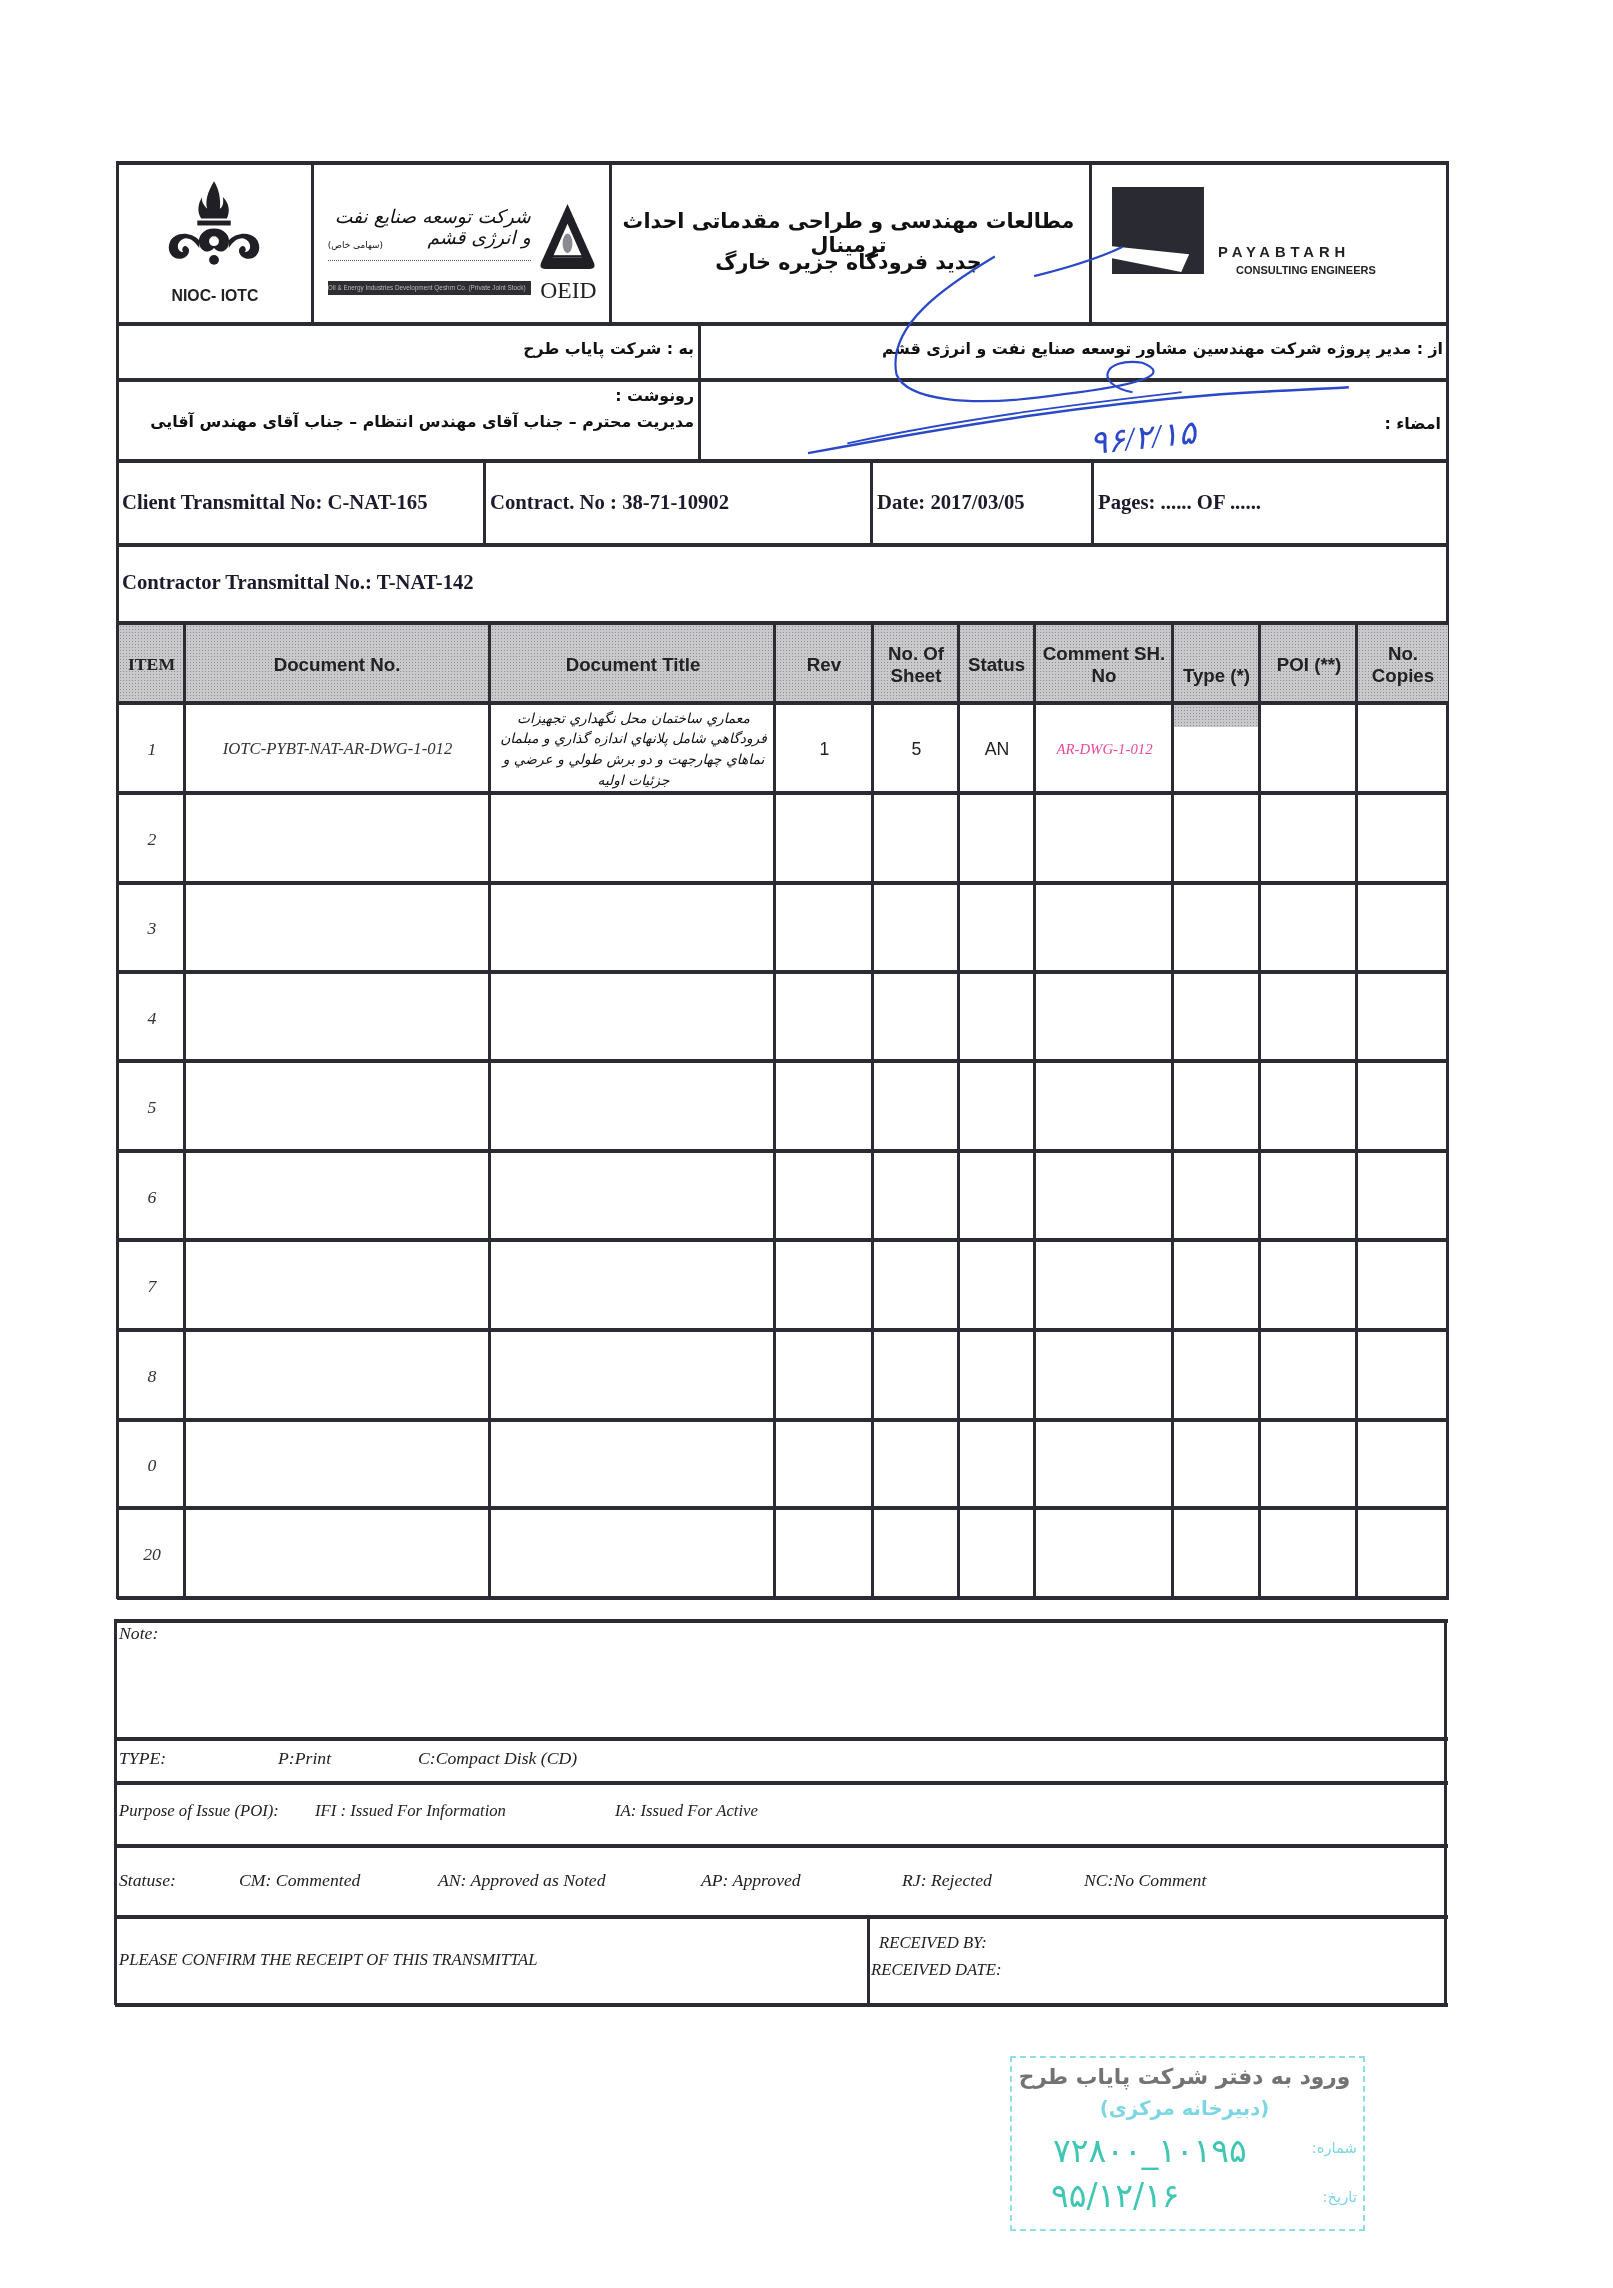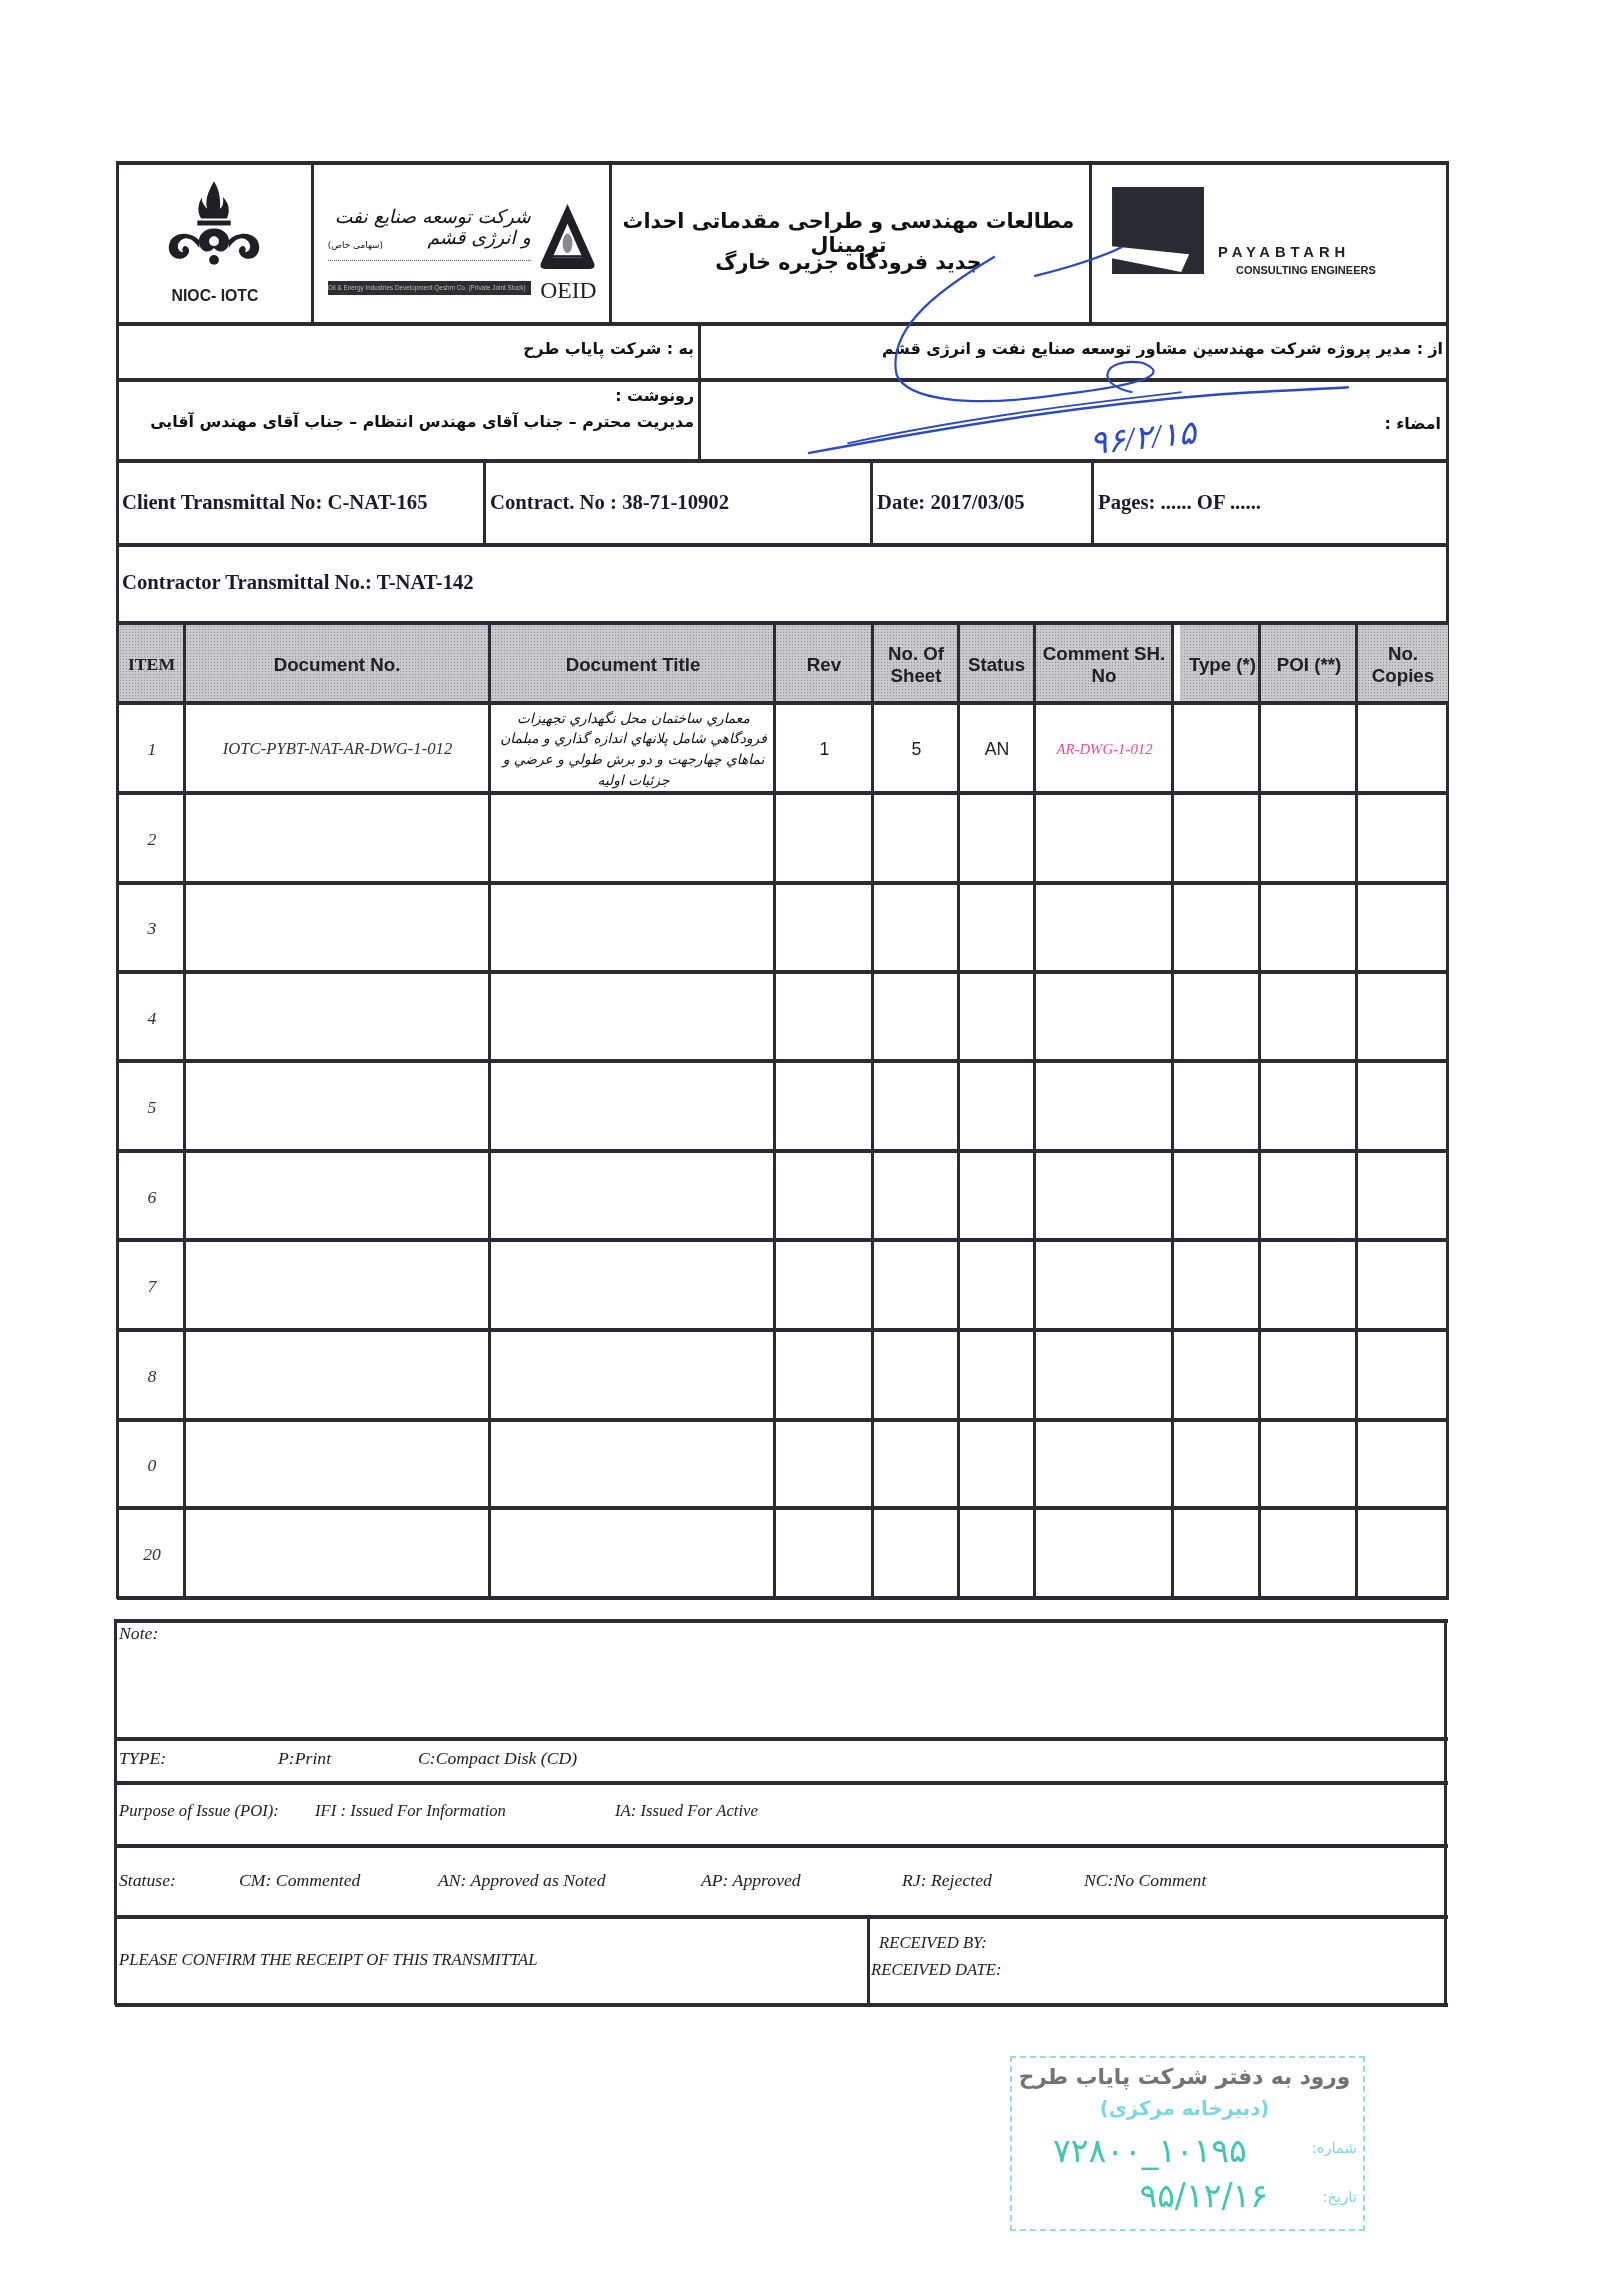--- a/index.html
+++ b/index.html
@@ -106,21 +106,21 @@
   <div class="abs label-b" style="left:122px; top:571px; width:690px;">Contractor Transmittal No.:  T-NAT-142</div>
 
   <div id="doc-table">
       <div class="abs hdr-cell th serif" style="left:119px; top:625px; width:65px; height:79px;font-size:17.7px;">ITEM</div>
       <div class="abs hdr-cell th" style="left:186px; top:625px; width:302px; height:79px;">Document No.</div>
       <div class="abs hdr-cell th" style="left:491px; top:625px; width:284px; height:79px;">Document Title</div>
       <div class="abs hdr-cell th" style="left:776px; top:625px; width:96px; height:79px;">Rev</div>
       <div class="abs hdr-cell th" style="left:874px; top:625px; width:84px; height:79px;">No. Of Sheet</div>
       <div class="abs hdr-cell th" style="left:959px; top:625px; width:75px; height:79px;">Status</div>
       <div class="abs hdr-cell th" style="left:1036px; top:625px; width:136px; height:79px;">Comment SH. No</div>
-      <div class="abs hdr-cell th" style="left:1174px; top:625px; width:85px; height:79px;margin-left:6px;">Type (*)</div>
+      <div class="abs hdr-cell th" style="left:1174px; top:625px; width:85px; height:102px;">Type (*)</div>
       <div class="abs hdr-cell th" style="left:1261px; top:625px; width:96px; height:79px;">POI    (**)</div>
       <div class="abs hdr-cell th" style="left:1358px; top:625px; width:90px; height:79px;">No. Copies</div>
       <div class="abs" style="left:117px; top:703px; width:1331px; height:90px;"></div>
       <div class="abs cellc itemno" style="left:120px; top:706px; width:64px; height:86px; ">1</div>
       <div class="abs cellc" style="left:187px; top:706px; width:301px; height:86px; font-style:italic; font-size:16.7px; color:#333;">IOTC-PYBT-NAT-AR-DWG-1-012</div>
       <div class="abs cellc fa" style="left:492px; top:706px; width:283px; height:86px; font-size:13.8px; font-weight:normal; font-style:italic; line-height:1.5; overflow:hidden; padding:0 7.9px;">معماري ساختمان محل نگهداري تجهيزات فرودگاهي شامل پلانهاي اندازه گذاري و مبلمان نماهاي چهارجهت و دو برش طولي و عرضي و جزئيات اوليه</div>
       <div class="abs cellc" style="left:777px; top:706px; width:95px; height:86px; font-family:&quot;Liberation Sans&quot;,sans-serif; font-size:17.7px; color:#222;">1</div>
       <div class="abs cellc" style="left:875px; top:706px; width:83px; height:86px; font-family:&quot;Liberation Sans&quot;,sans-serif; font-size:17.7px; color:#222;">5</div>
       <div class="abs cellc" style="left:960px; top:706px; width:74px; height:86px; font-family:&quot;Liberation Sans&quot;,sans-serif; font-size:17.7px; color:#222;">AN</div>
       <div class="abs cellc" style="left:1037px; top:706px; width:135px; height:86px; font-style:italic; font-size:14.8px; color:#ec4899;">AR-DWG-1-012</div>
@@ -279,17 +279,17 @@
   <div class="abs foot" style="left:119px; top:1950px; font-size:16.7px;">PLEASE CONFIRM THE RECEIPT OF THIS TRANSMITTAL</div>
   <div class="abs foot" style="left:879px; top:1933px; font-size:16.7px;">RECEIVED BY:</div>
   <div class="abs foot" style="left:871px; top:1960px; font-size:16.7px;">RECEIVED DATE:</div>
 
   <div class="abs stamp" style="left:1010px; top:2056px; width:355px; height:175px;">
     <div class="abs fa" style="left:0; top:5.9px; width:345px; text-align:center; font-size:21.7px; color:#737373;">ورود به دفتر شرکت پایاب طرح</div>
     <div class="abs fa" style="left:0; top:39px; width:345px; text-align:center; font-size:19.7px; color:#7dd6e2;">(دبیرخانه مرکزی)</div>
     <div class="abs fa" style="left:266px; top:81px; width:79px; text-align:right; font-size:14.8px; color:#7dd6e2; font-weight:normal;">شماره:</div>
     <div class="abs" style="left:9.9px; top:73px; width:256px; font-family:'DejaVu Sans',sans-serif; font-size:33px; color:#3fc7b4; direction:rtl; text-align:center;">۱۰۱۹۵_۷۲۸۰۰</div>
     <div class="abs fa" style="left:266px; top:130px; width:79px; text-align:right; font-size:14.8px; color:#7dd6e2; font-weight:normal;">تاریخ:</div>
-    <div class="abs" style="left:39px; top:118px; width:217px; font-family:'DejaVu Sans',sans-serif; font-size:33px; color:#3fc7b4; direction:rtl; text-align:right;">۹۵/۱۲/۱۶</div>
+    <div class="abs" style="left:39px; top:118px; width:217px; font-family:'DejaVu Sans',sans-serif; font-size:33px; color:#3fc7b4; direction:rtl; text-align:left;">۹۵/۱۲/۱۶</div>
   </div>
 
 </div>
 
 
 </body></html>

